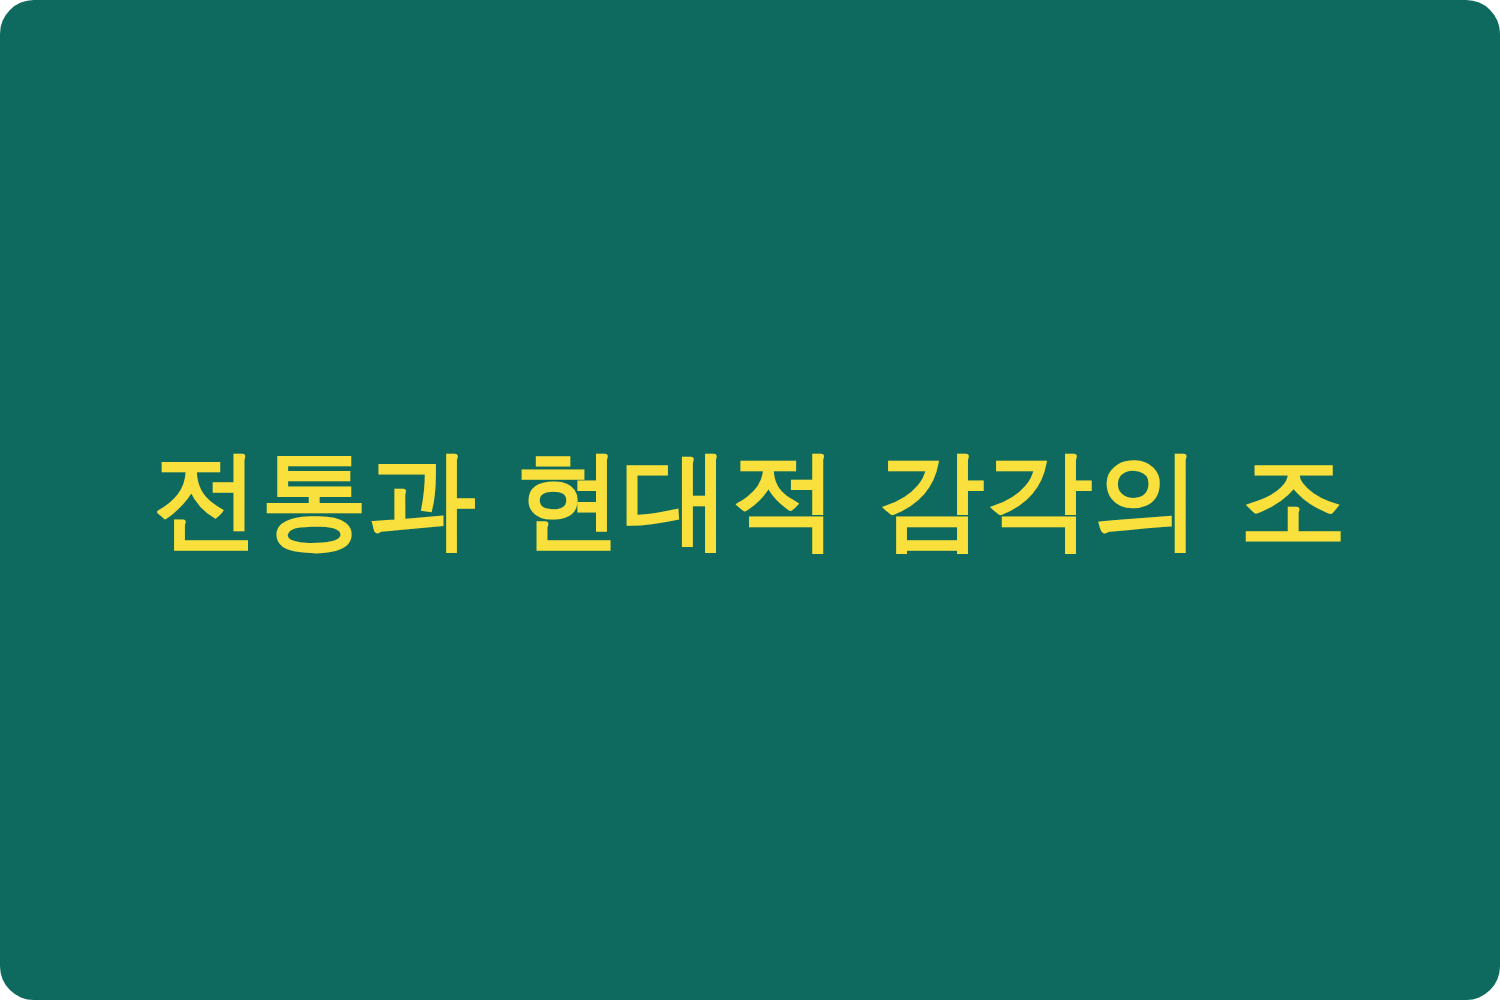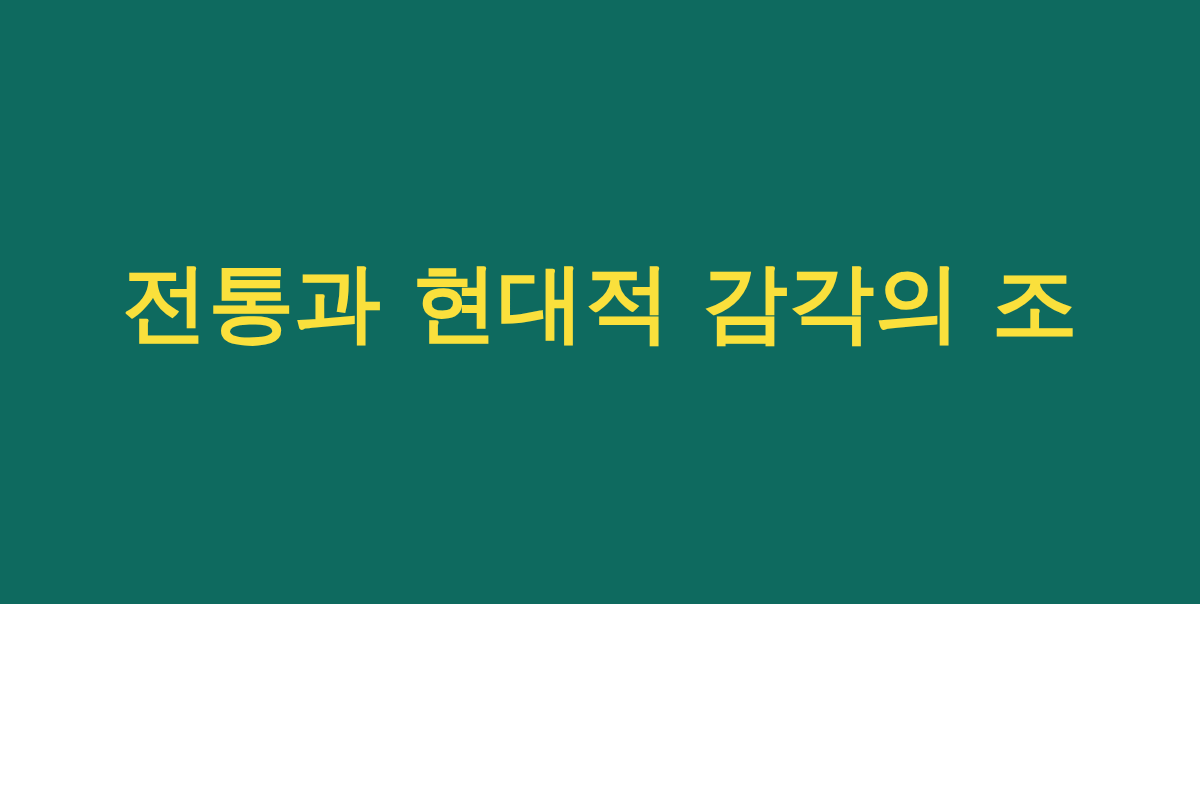--- a/index.html
+++ b/index.html
@@ -13,26 +13,27 @@
     height: 800px;
     overflow: hidden;
     font-family: "DejaVu Sans", "Liberation Sans", sans-serif;
   }
 
   
   .thumbnail-card {
     position: relative;
     box-sizing: border-box;
     width: 1200px;
-    height: 604px;
+    height: 800px;
     background-color: #0e6a5f;   
     display: flex;
     align-items: center;
     justify-content: center;
     overflow: hidden;
+    border-radius: 27px;
   }
 
   
   .title-block {
     box-sizing: border-box;
     width: 1060px;
     margin: 0;
     padding: 0;
     text-align: center;
   }

